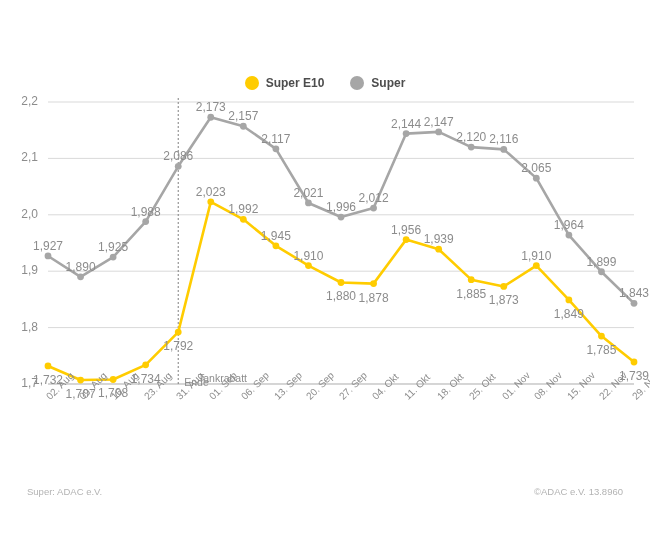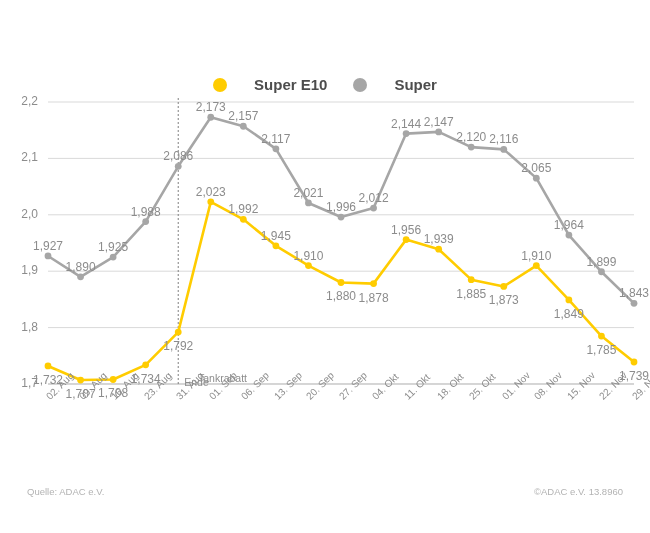--- a/index.html
+++ b/index.html
@@ -43,24 +43,23 @@
     align-items: center;
     gap: 7px;
   }
   .legend-dot {
     width: 14px;
     height: 14px;
     border-radius: 50%;
     display: inline-block;
   }
   .legend-label {
-    font-size: 15px;
+    font-size: 12px;
     font-weight: bold;
     color: #4d4d4d;
-    margin-left: 20px;
   }
   .plot {
     position: absolute;
     left: 0;
     top: 0;
     width: 650px;
     height: 533px;
   }
   .ylabel {
     position: absolute;
@@ -171,16 +170,16 @@
         <circle cx="536.3333333333334" cy="178.1400000000001" r="3.4" fill="#a6a6a6"></circle>
         <circle cx="568.8888888888889" cy="235.10400000000004" r="3.4" fill="#a6a6a6"></circle>
         <circle cx="601.4444444444445" cy="271.764" r="3.4" fill="#a6a6a6"></circle>
         <circle cx="634" cy="303.348" r="3.4" fill="#a6a6a6"></circle>
       </svg>
   <div class="ylabel" style="left: 4px; top: 376px;">1,7</div><div class="ylabel" style="left: 4px; top: 319.6px;">1,8</div><div class="ylabel" style="left: 4px; top: 263.2px;">1,9</div><div class="ylabel" style="left: 4px; top: 206.8px;">2,0</div><div class="ylabel" style="left: 4px; top: 150.4px;">2,1</div><div class="ylabel" style="left: 4px; top: 94px;">2,2</div><div class="xlabel" style="left: 44px; top: 394px;">02. Aug</div><div class="xlabel" style="left: 76.5556px; top: 394px;">09. Aug</div><div class="xlabel" style="left: 109.111px; top: 394px;">16. Aug</div><div class="xlabel" style="left: 141.667px; top: 394px;">23. Aug</div><div class="xlabel" style="left: 174.222px; top: 394px;">31. Aug</div><div class="xlabel" style="left: 206.778px; top: 394px;">01. Sep</div><div class="xlabel" style="left: 239.333px; top: 394px;">06. Sep</div><div class="xlabel" style="left: 271.889px; top: 394px;">13. Sep</div><div class="xlabel" style="left: 304.444px; top: 394px;">20. Sep</div><div class="xlabel" style="left: 337px; top: 394px;">27. Sep</div><div class="xlabel" style="left: 369.556px; top: 394px;">04. Okt</div><div class="xlabel" style="left: 402.111px; top: 394px;">11. Okt</div><div class="xlabel" style="left: 434.667px; top: 394px;">18. Okt</div><div class="xlabel" style="left: 467.222px; top: 394px;">25. Okt</div><div class="xlabel" style="left: 499.778px; top: 394px;">01. Nov</div><div class="xlabel" style="left: 532.333px; top: 394px;">08. Nov</div><div class="xlabel" style="left: 564.889px; top: 394px;">15. Nov</div><div class="xlabel" style="left: 597.444px; top: 394px;">22. Nov</div><div class="xlabel" style="left: 630px; top: 394px;">29. Nov</div><div class="pt-label" style="left: 48px; top: 372.952px;">1,732</div><div class="pt-label" style="left: 80.5556px; top: 387.052px;">1,707</div><div class="pt-label" style="left: 113.111px; top: 386.488px;">1,708</div><div class="pt-label" style="left: 145.667px; top: 371.824px;">1,734</div><div class="pt-label" style="left: 178.222px; top: 339.112px;">1,792</div><div class="pt-label" style="left: 210.778px; top: 184.828px;">2,023</div><div class="pt-label" style="left: 243.333px; top: 202.312px;">1,992</div><div class="pt-label" style="left: 275.889px; top: 228.82px;">1,945</div><div class="pt-label" style="left: 308.444px; top: 248.56px;">1,910</div><div class="pt-label" style="left: 341px; top: 289.48px;">1,880</div><div class="pt-label" style="left: 373.556px; top: 290.608px;">1,878</div><div class="pt-label" style="left: 406.111px; top: 222.616px;">1,956</div><div class="pt-label" style="left: 438.667px; top: 232.204px;">1,939</div><div class="pt-label" style="left: 471.222px; top: 286.66px;">1,885</div><div class="pt-label" style="left: 503.778px; top: 293.428px;">1,873</div><div class="pt-label" style="left: 536.333px; top: 248.56px;">1,910</div><div class="pt-label" style="left: 568.889px; top: 306.964px;">1,849</div><div class="pt-label" style="left: 601.444px; top: 343.06px;">1,785</div><div class="pt-label" style="left: 634px; top: 369.004px;">1,739</div><div class="pt-label" style="left: 48px; top: 238.972px;">1,927</div><div class="pt-label" style="left: 80.5556px; top: 259.84px;">1,890</div><div class="pt-label" style="left: 113.111px; top: 240.1px;">1,925</div><div class="pt-label" style="left: 145.667px; top: 204.568px;">1,988</div><div class="pt-label" style="left: 178.222px; top: 149.296px;">2,086</div><div class="pt-label" style="left: 210.778px; top: 100.228px;">2,173</div><div class="pt-label" style="left: 243.333px; top: 109.252px;">2,157</div><div class="pt-label" style="left: 275.889px; top: 131.812px;">2,117</div><div class="pt-label" style="left: 308.444px; top: 185.956px;">2,021</div><div class="pt-label" style="left: 341px; top: 200.056px;">1,996</div><div class="pt-label" style="left: 373.556px; top: 191.032px;">2,012</div><div class="pt-label" style="left: 406.111px; top: 116.584px;">2,144</div><div class="pt-label" style="left: 438.667px; top: 114.892px;">2,147</div><div class="pt-label" style="left: 471.222px; top: 130.12px;">2,120</div><div class="pt-label" style="left: 503.778px; top: 132.376px;">2,116</div><div class="pt-label" style="left: 536.333px; top: 161.14px;">2,065</div><div class="pt-label" style="left: 568.889px; top: 218.104px;">1,964</div><div class="pt-label" style="left: 601.444px; top: 254.764px;">1,899</div><div class="pt-label" style="left: 634px; top: 286.348px;">1,843</div></div>
 
   <div class="annot" id="annot-1" style="left: 184.222px; top: 376px;">Ende</div>
   <div class="annot" id="annot-2" style="left: 198px; top: 372px;">Tankrabatt</div>
 
-  <div class="source">Quelle: ADAC e.V.</div>
+  <div class="source">Super: ADAC e.V.</div>
   <div class="copyright">©ADAC e.V.  13.8960</div>
 
 </div>
 
 </body></html>

